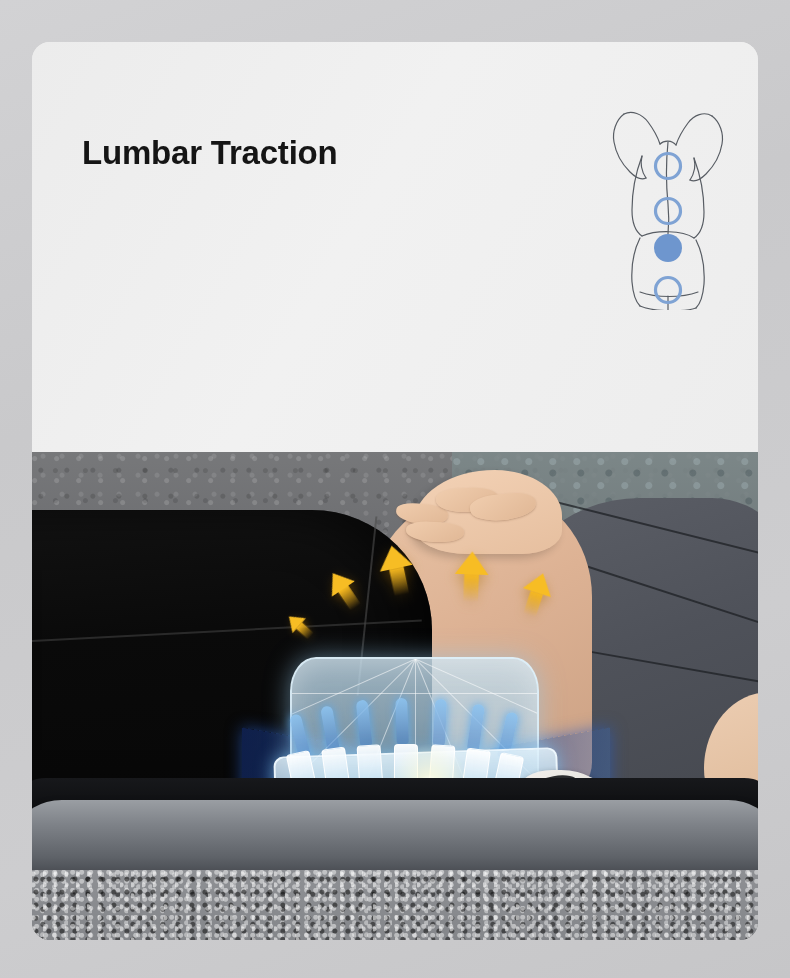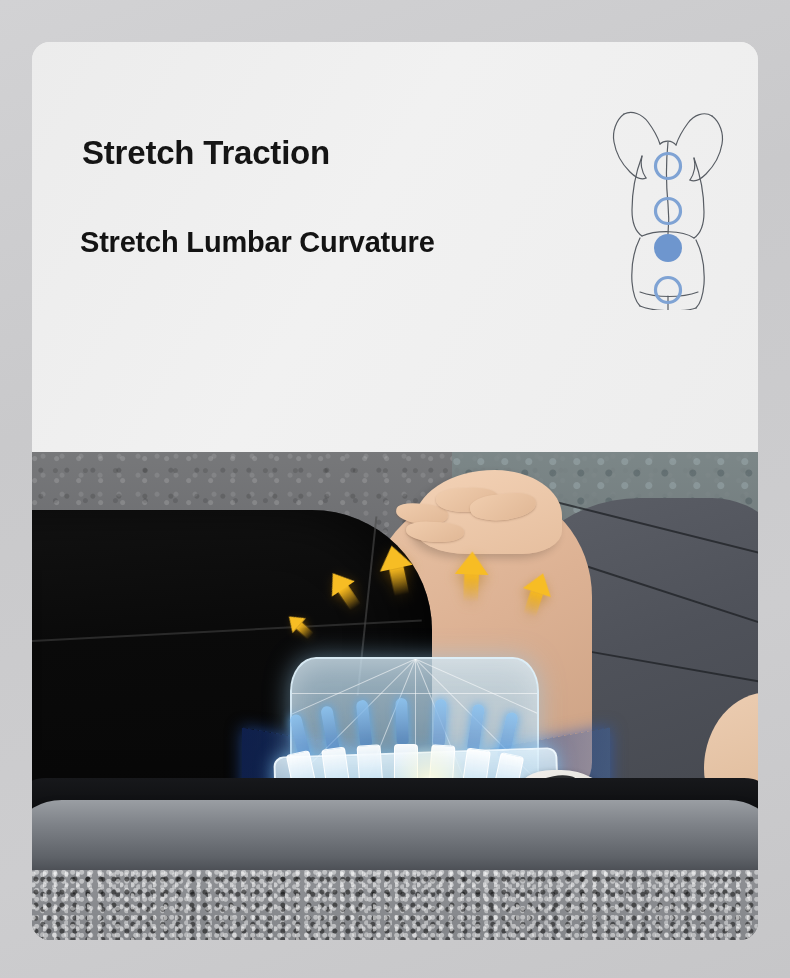--- a/index.html
+++ b/index.html
@@ -298,23 +298,22 @@
     transform: rotate(-10deg);
   }
 </style>
 </head>
 <body>
 
 <div class="poster">
 
   <div class="panel">
 
-    <div class="headline">Stretch Traction</div>
-
-    <div class="subhead">Stretch Lumbar Curvature</div>
+    <div class="headline">Lumbar Traction</div>
+
 
 
     <div class="torso-figure">
       <svg width="140" height="230" viewBox="0 0 140 230" fill="none">
         <g stroke="#585d64" stroke-width="1.2" fill="none" stroke-linecap="round" stroke-linejoin="round">
 
           <path d="M24 34 C16 40 12 52 14 62 C16 74 22 84 30 92 C36 98 42 100 46 98"></path>
           <path d="M24 34 C32 30 42 34 48 42 C54 50 58 58 60 64"></path>
           <path d="M46 98 C42 92 40 84 42 76"></path>
 

